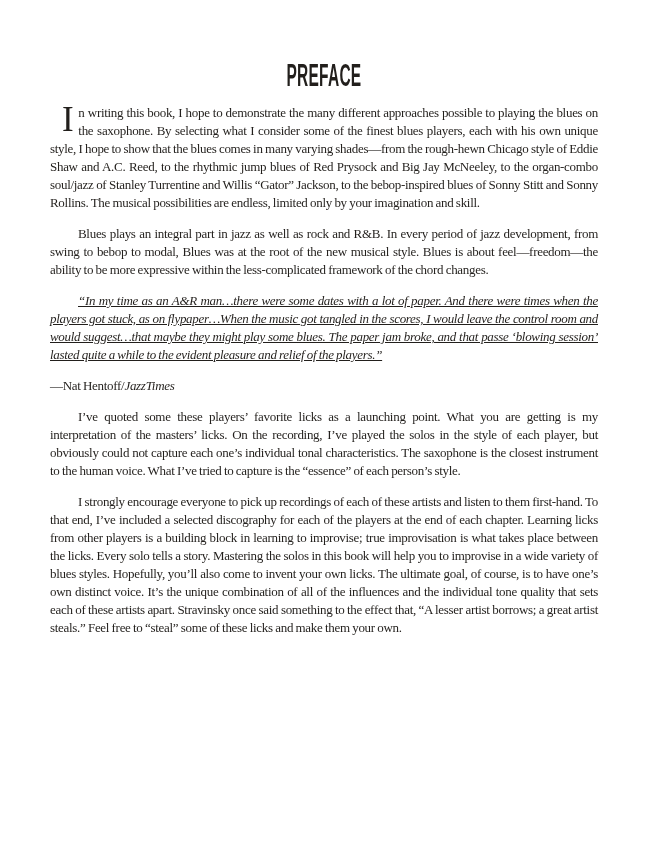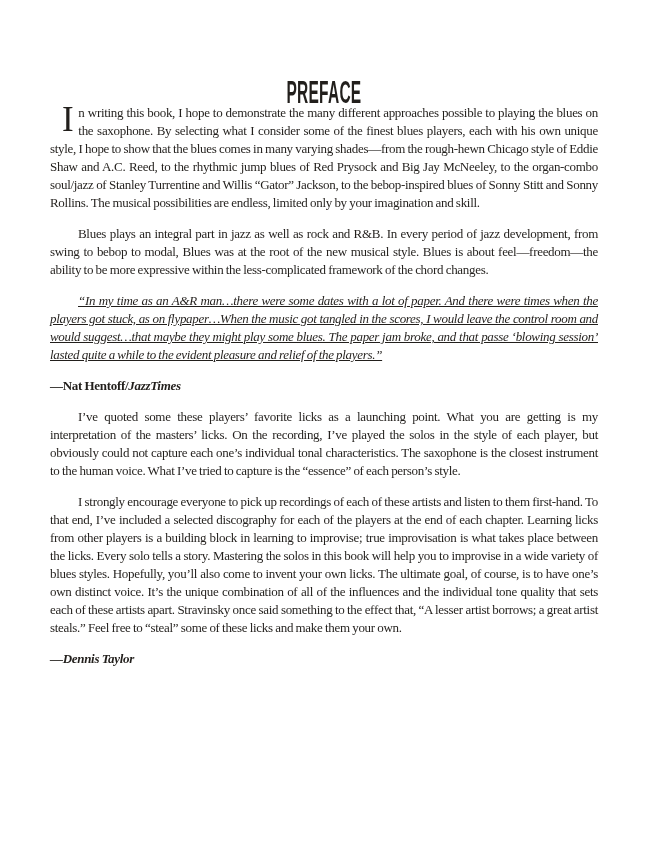--- a/index.html
+++ b/index.html
@@ -10,21 +10,21 @@
   }
   .page {
     position: relative;
     width: 648px; height: 864px;
     background: var(--paper, #ffffff);
     color: var(--ink, #221f1c);
     overflow: hidden;
   }
   .title {
     position: absolute;
-    top: 74px; left: 0;
+    top: 57px; left: 0;
     width: 648px;
     text-align: center;
     margin: 0;
   }
   .title-inner {
     display: inline-block;
     font-family: "Liberation Sans", sans-serif;
     font-weight: bold;
     font-size: 31px;
     line-height: 1;
@@ -47,21 +47,20 @@
     word-spacing: -0.5px;
   }
   .content p + p { margin-top: 13px; }
   .indent { text-indent: 28px; }
   .quote { font-style: italic; text-decoration: underline; }
   .attribution {
     margin-left: 242px;
     width: 306px;
     text-align: left;
     text-indent: 0;
-    font-weight: bold;
   }
   .ital { font-style: italic; }
   .dropcap {
     float: left;
     font-size: 35px;
     line-height: 29px;
     height: 33px;
     padding: 1px 5px 0 12px;
   }
 </style>
@@ -80,16 +79,15 @@
 
     <p class="para indent quote">“In my time as an A&amp;R man…there were some dates with a lot of paper. And there were times when the players got stuck, as on flypaper…When the music got tangled in the scores, I would leave the control room and would suggest…that maybe they might play some blues. The paper jam broke, and that passe ‘blowing session’ lasted quite a while to the evident pleasure and relief of the players.”</p>
 
     <p class="attribution"><span>—Nat Hentoff/</span><span class="ital">JazzTimes</span></p>
 
     <p class="para indent">I’ve quoted some these players’ favorite licks as a launching point. What you are getting is my interpretation of the masters’ licks. On the recording, I’ve played the solos in the style of each player, but obviously could not capture each one’s individual tonal characteristics. The saxophone is the closest instrument to the human voice. What I’ve tried to capture is the “essence” of each person’s style.</p>
 
 
     <p class="para indent">I strongly encourage everyone to pick up recordings of each of these artists and listen to them first-hand. To that end, I’ve included a selected discography for each of the players at the end of each chapter. Learning licks from other players is a building block in learning to improvise; true improvisation is what takes place between the licks. Every solo tells a story. Mastering the solos in this book will help you to improvise in a wide variety of blues styles. Hopefully, you’ll also come to invent your own licks. The ultimate goal, of course, is to have one’s own distinct voice. It’s the unique combination of all of the influences and the individual tone quality that sets each of these artists apart. Stravinsky once said something to the effect that, “A lesser artist borrows; a great artist steals.” Feel free to “steal” some of these licks and make them your own.</p>
 
-    <p class="attribution ital">—Dennis Taylor</p>
 
   </div>
 </div>
 
 </body></html>

